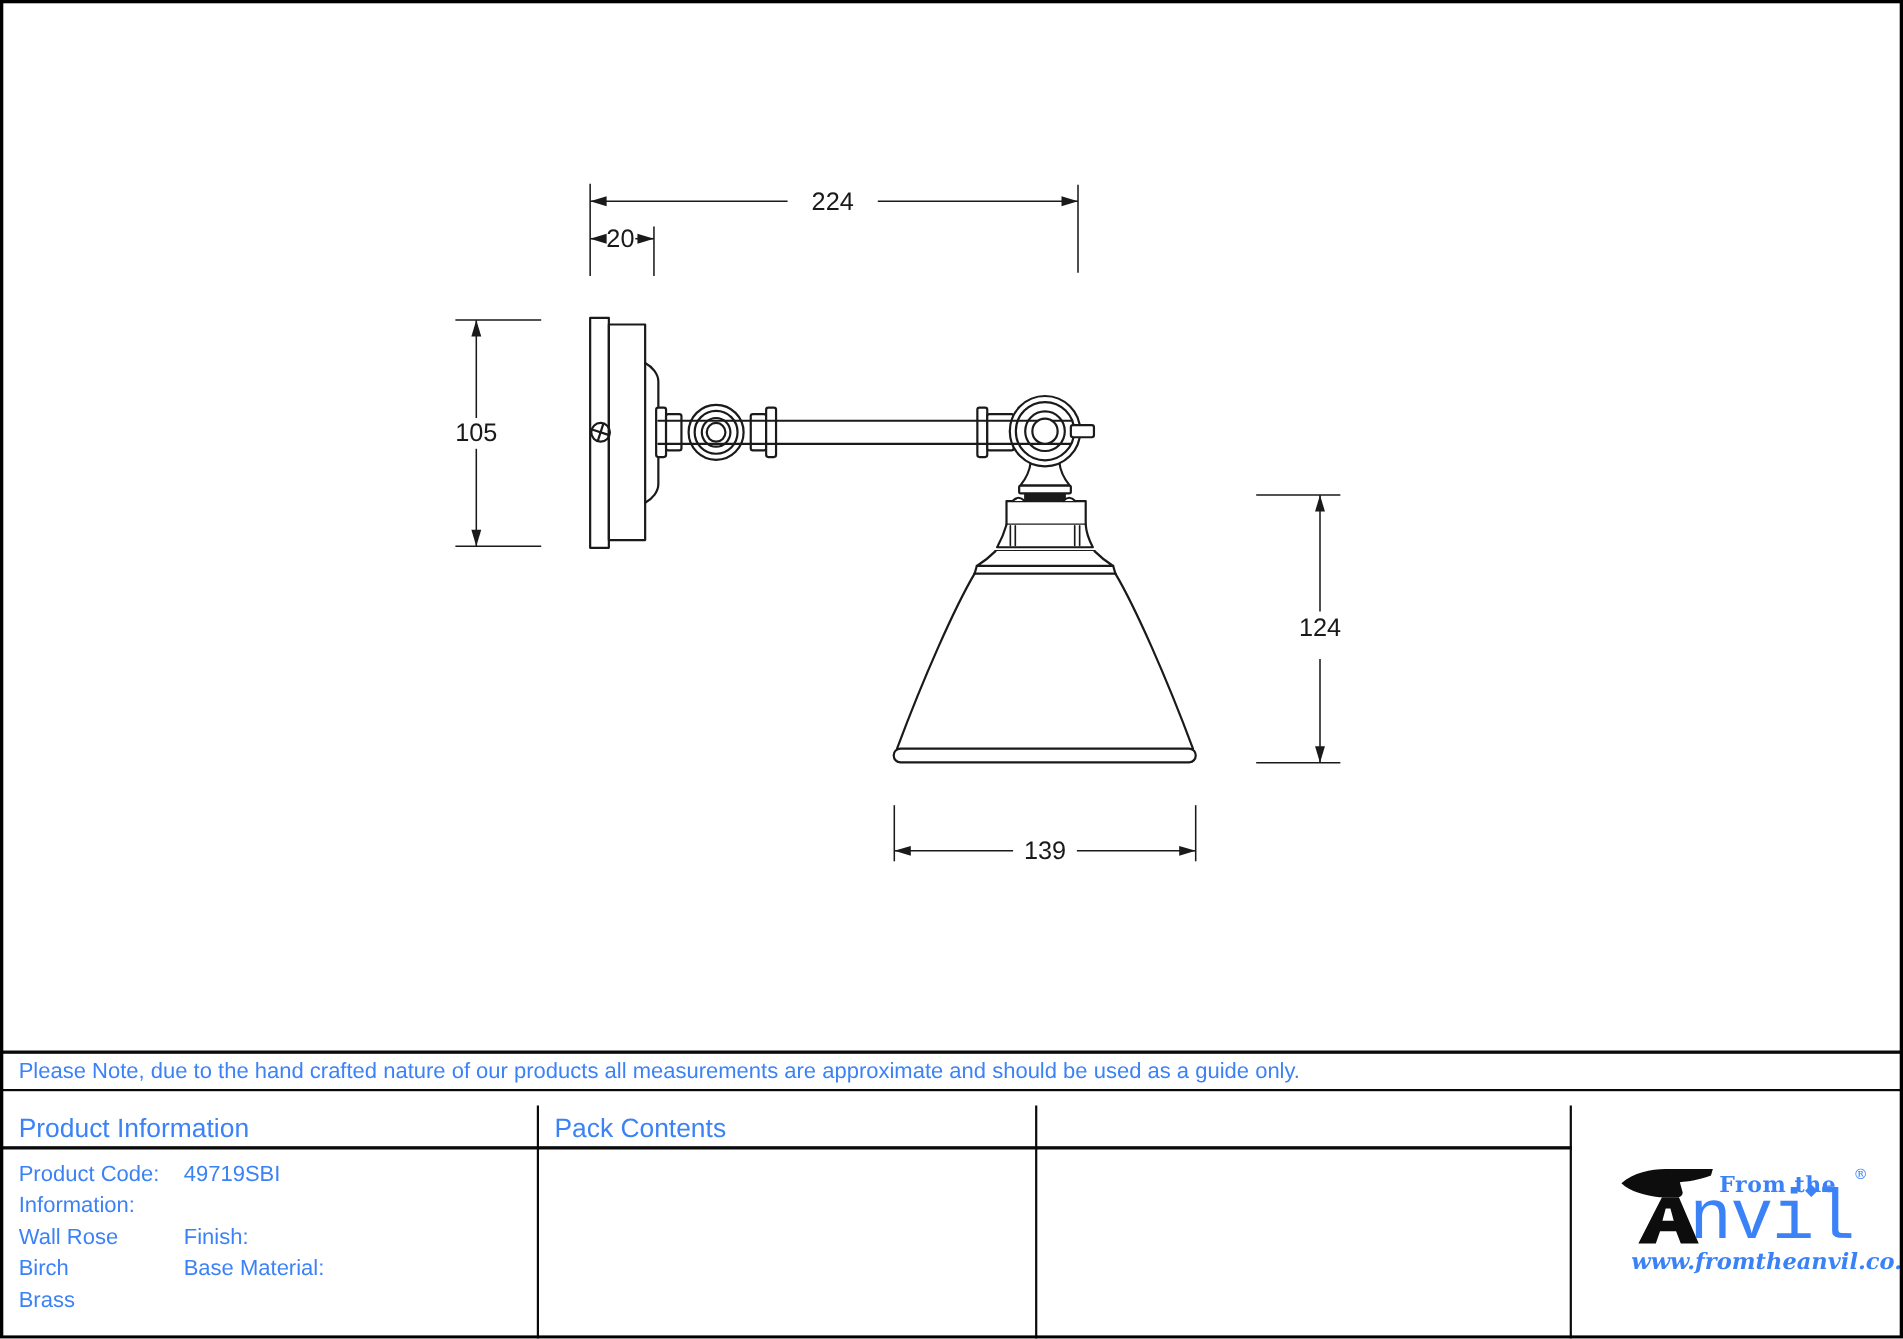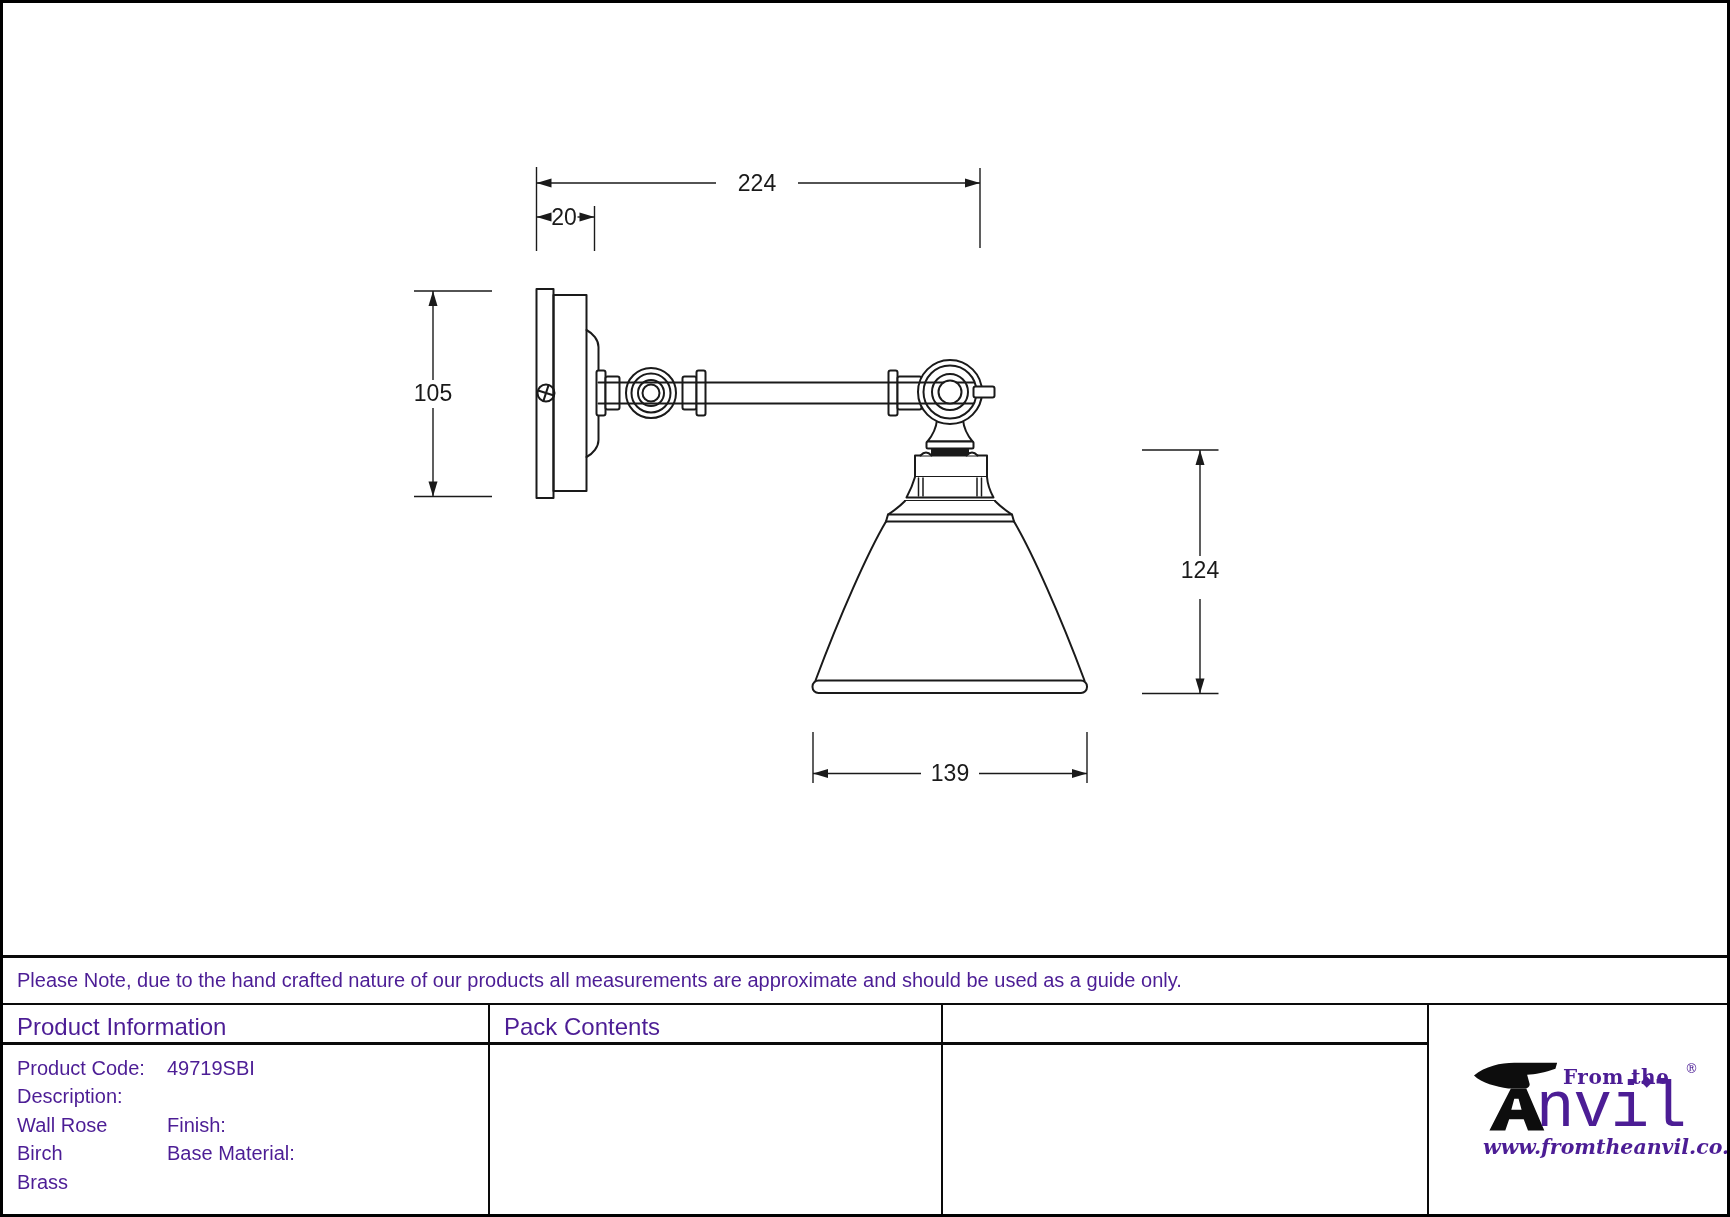--- a/index.html
+++ b/index.html
@@ -1,29 +1,29 @@
 <!DOCTYPE html>
 <html><head>
 <meta charset="utf-8">
 <style>
   html,body{margin:0;padding:0;background:#e8e8e8;}
   .page{
     position:relative;
     width:1730px;height:1217px;
     background:#fff;
     font-family:"Liberation Sans",sans-serif;
-    color:#4c1d95;
+    color:#3b82f6;
     overflow:hidden;
   }
   .page-border{position:absolute;inset:0;border:3px solid #000;pointer-events:none;z-index:40;}
   .drawing-svg{position:absolute;left:0;top:0;z-index:1;}
 
   
   .note-row{
-    position:absolute;left:0;top:955px;width:1730px;height:50px;
+    position:absolute;left:0;top:955px;width:1730px;height:37px;
     border-top:3px solid #0a0a0a;border-bottom:2px solid #0a0a0a;
     box-sizing:border-box;
     display:flex;align-items:center;
     padding-left:17px;
     font-size:20px;
     z-index:5;
   }
 
   
   .info-table{position:absolute;left:0;top:1005px;width:1730px;height:212px;z-index:5;}
@@ -183,21 +183,21 @@
     <div class="vline c2"></div>
     <div class="vline c3"></div>
     <div class="header-underline"></div>
 
     <div class="th product">Product Information</div>
     <div class="th pack">Pack Contents</div>
 
     <div class="product-rows">
       <div>Product Code:</div>
       <div>49719SBI</div>
-      <div>Description:</div>
+      <div>Information:</div>
       <div></div>
       <div>Wall Rose</div>
       <div>Finish:</div>
       <div>Birch</div>
       <div>Base Material:</div>
       <div>Brass</div>
     </div>
 
 
     <div class="logo-cell">

